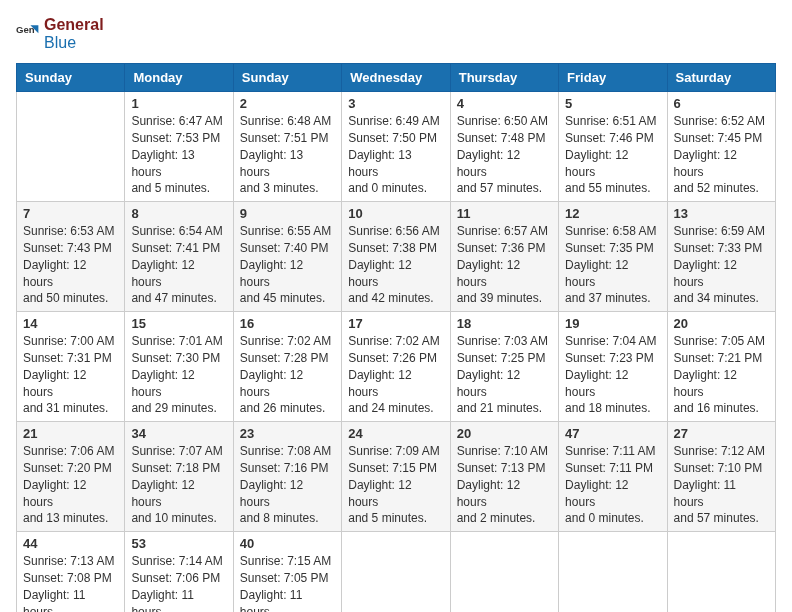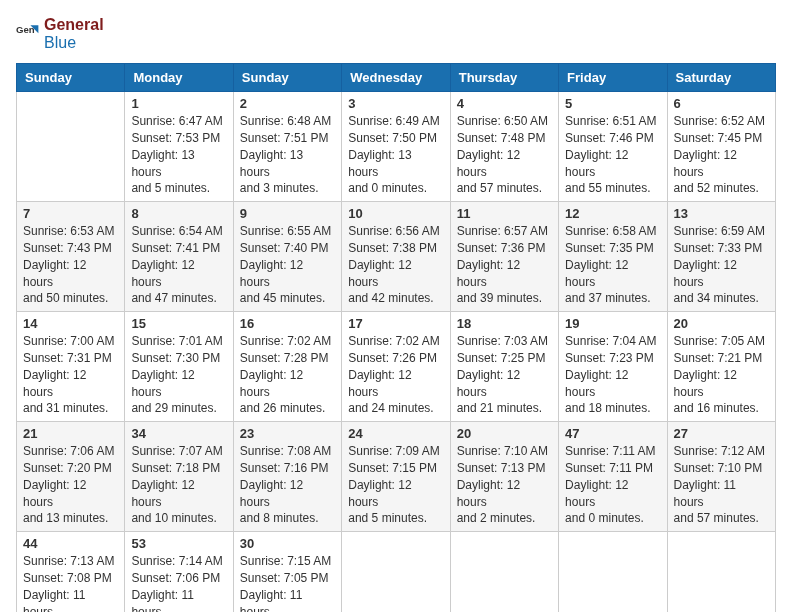--- a/index.html
+++ b/index.html
@@ -225,21 +225,21 @@
       <tr>
         <td>
           <div class="day-number">44</div>
           <div class="day-info">Sunrise: 7:13 AM<br>Sunset: 7:08 PM<br>Daylight: 11 hours<br>and 54 minutes.</div>
         </td>
         <td>
           <div class="day-number">53</div>
           <div class="day-info">Sunrise: 7:14 AM<br>Sunset: 7:06 PM<br>Daylight: 11 hours<br>and 52 minutes.</div>
         </td>
         <td>
-          <div class="day-number">30</div>
+          <div class="day-number">40</div>
           <div class="day-info">Sunrise: 7:15 AM<br>Sunset: 7:05 PM<br>Daylight: 11 hours<br>and 49 minutes.</div>
         </td>
         <td class="empty-cell"></td>
         <td class="empty-cell"></td>
         <td class="empty-cell"></td>
         <td class="empty-cell"></td>
       </tr>
     </tbody>
 </table>
 

